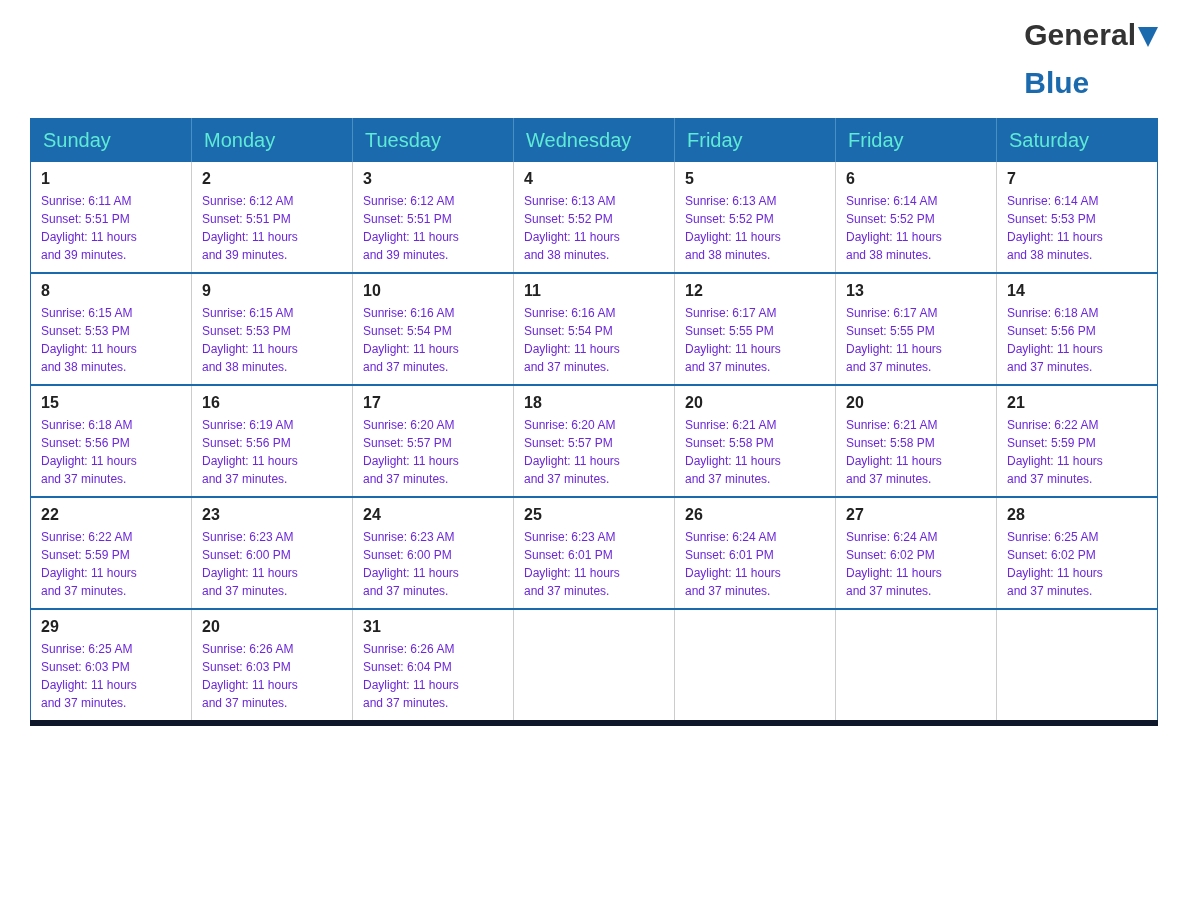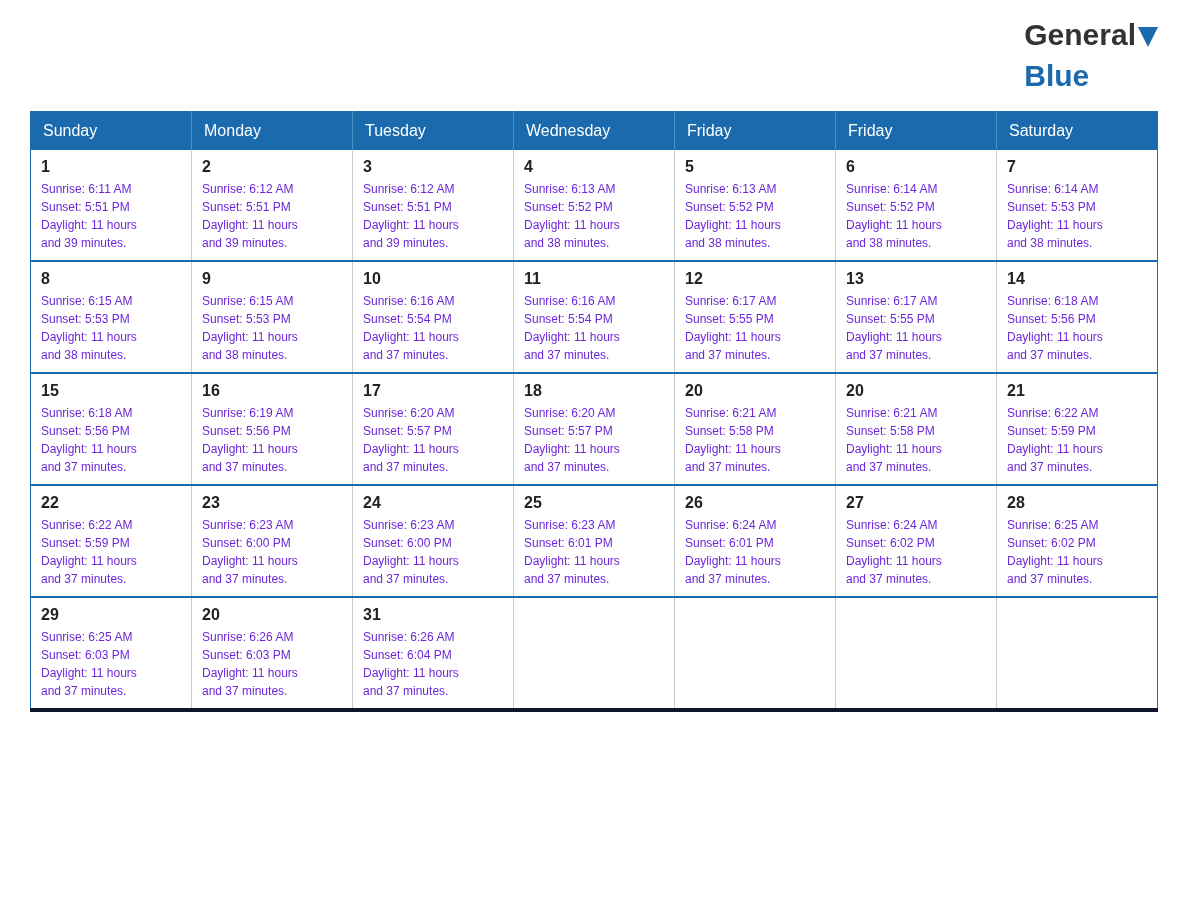--- a/index.html
+++ b/index.html
@@ -30,43 +30,43 @@
       color: #555;
       margin-top: 5px;
     }
     .calendar-table {
       width: 100%;
       border-collapse: collapse;
       border: 1px solid #1a6aad;
     }
     .calendar-table th {
       background-color: #1a6aad;
-      color: #ffffff;
-      font-size: 16px;
+      color: #5eead4;
+      font-size: 20px;
       font-weight: normal;
       padding: 10px 12px;
       text-align: left;
       border-right: 1px solid #4a8fc4;
     }
     .calendar-table th:last-child {
       border-right: none;
     }
     .calendar-table td {
       vertical-align: top;
       padding: 8px 10px;
       border-right: 1px solid #ccc;
       border-bottom: 2px solid #1a6aad;
       width: 14.28%;
       min-height: 100px;
     }
     .calendar-table td:last-child {
       border-right: none;
     }
     .calendar-table tr:last-child td {
-      border-bottom: 4px solid #0f172a;
+      border-bottom: 6px solid #0f172a;
     }
     .day-number {
       font-size: 16px;
       font-weight: bold;
       color: #222;
       margin-bottom: 4px;
     }
     .day-info {
       font-size: 12px;
       color: #6d28d9;
@@ -89,21 +89,21 @@
 
 <div class="header">
   <div class="logo-wrapper">
   <div class="logo-text-group">
     <div style="display:flex; align-items:center; line-height:1;">
       <span style="font-size:30px; font-weight:bold; color:#333;">General</span>
       <svg width="20" height="20" viewBox="0 0 20 20" style="margin-left:2px; margin-top:4px;">
         <polygon points="0,0 20,0 10,20" fill="#1a6aad"></polygon>
       </svg>
     </div>
-    <div style="line-height:1; margin-top:11px;">
+    <div style="line-height:1; margin-top:18px;">
       <span style="font-size:30px; font-weight:bold; color:#1a6aad;">Blue</span>
     </div>
   </div>
 </div>
   <div class="title-section">
     <div class="month-title"></div>
     <div class="location"></div>
   </div>
 </div>
 

